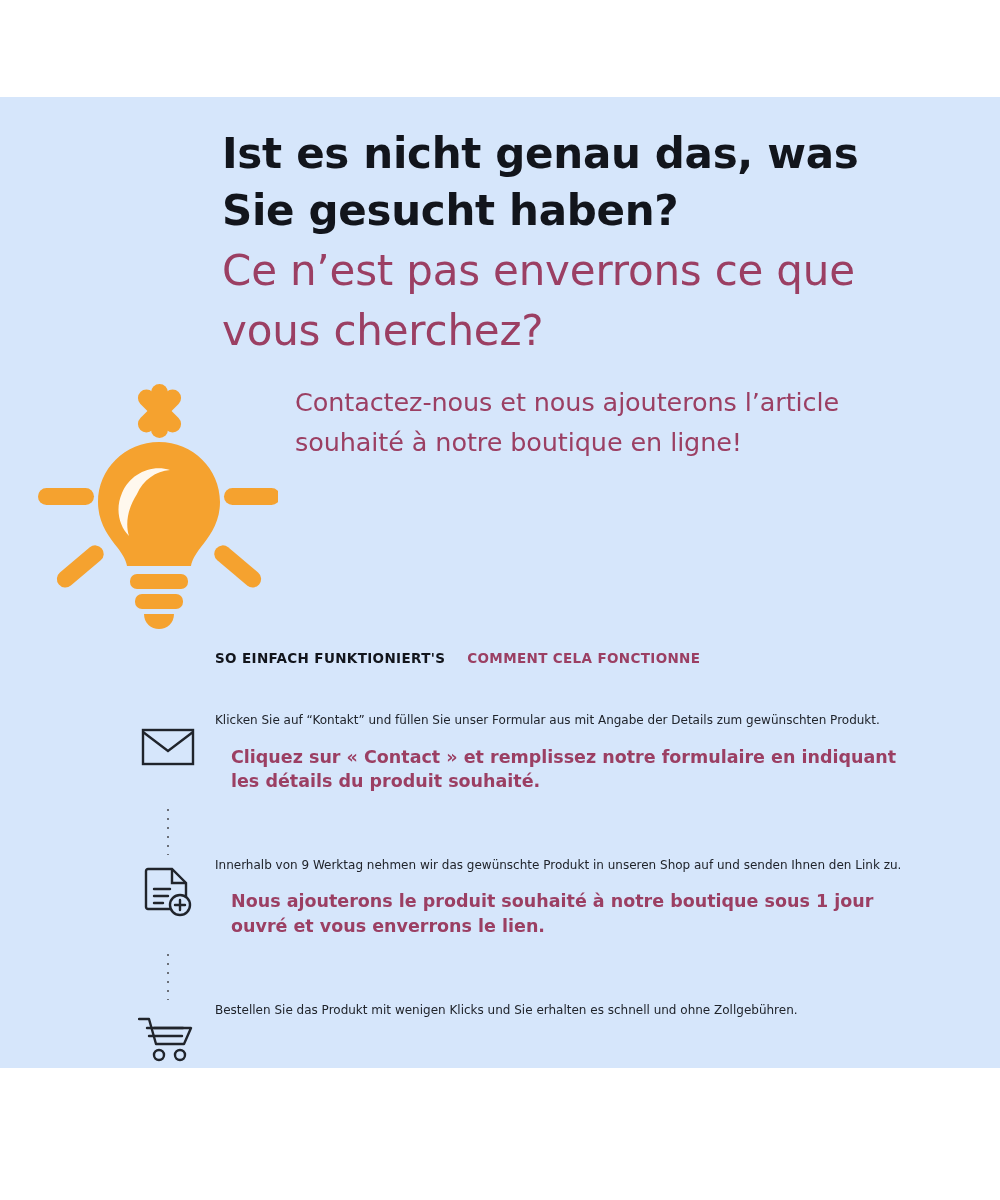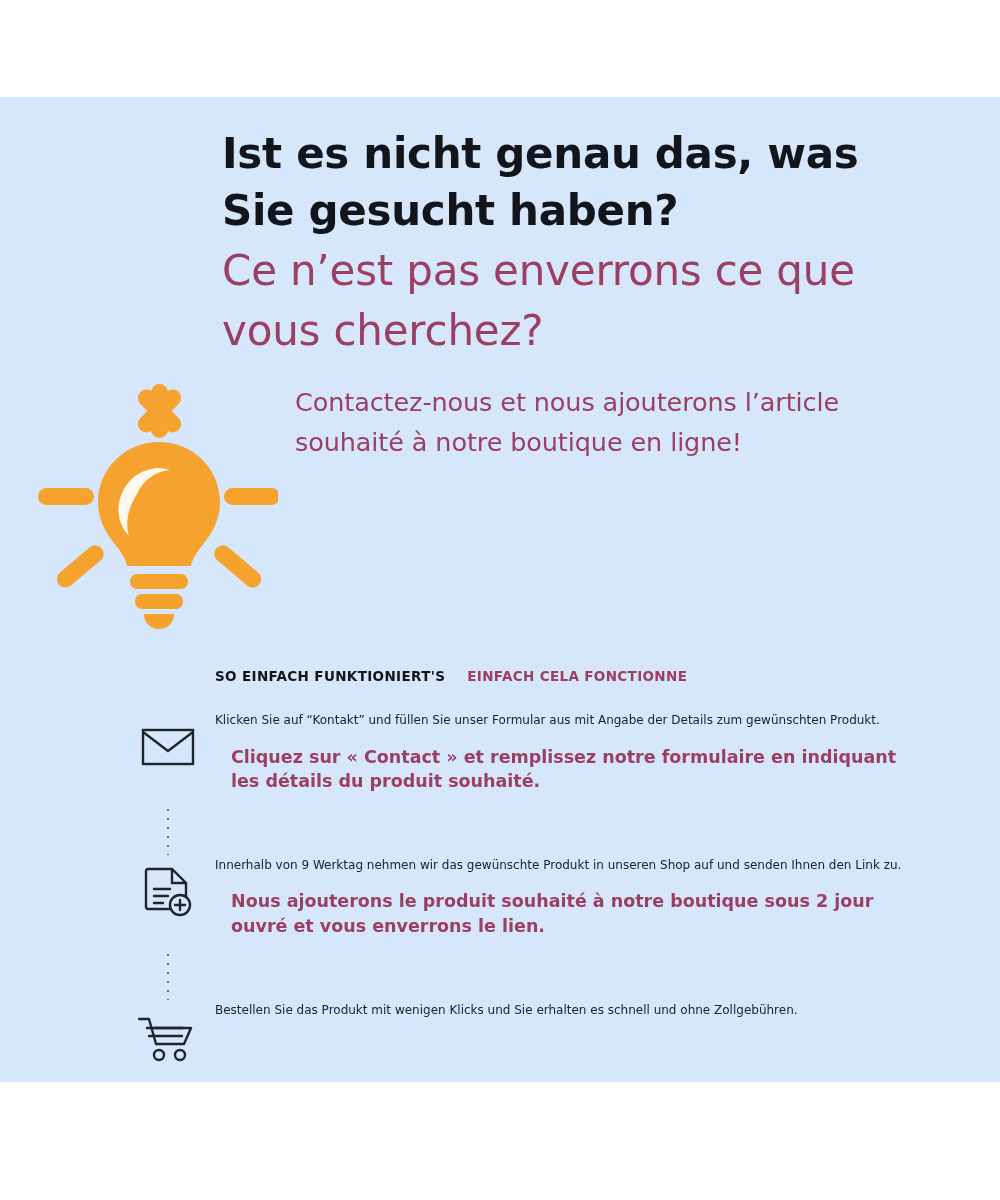--- a/index.html
+++ b/index.html
@@ -10,21 +10,21 @@
   body {
     width: 1000px;
     height: 1200px;
     font-family: "DejaVu Sans", "Liberation Sans", sans-serif;
     -webkit-font-smoothing: antialiased;
   }
 
   .page {
     position: relative;
     width: 1000px;
-    height: 1200px;
+    height: 1068px;
     background: #ffffff;
     overflow: hidden;
   }
 
   .banner {
     position: absolute;
     left: 0;
     top: 97px;
     width: 1000px;
     height: 985px;
@@ -84,21 +84,21 @@
     font-weight: 500;
     color: #9b3f63;
     margin: 0;
     letter-spacing: -0.1px;
   }
 
   
   .howto-heads {
     position: absolute;
     left: 215px;
-    top: 668px;
+    top: 650px;
     display: flex;
     align-items: baseline;
     gap: 22px;
   }
   .howto-de {
     font-size: 13.5px;
     font-weight: 700;
     letter-spacing: 0.35px;
     color: #12151c;
   }
@@ -198,21 +198,21 @@
       </g>
     </svg>
   </div>
 
   <div class="sub-wrap">
     <p class="sub-fr">Contactez-nous et nous ajouterons l’article souhaité à notre boutique en ligne!</p>
   </div>
 
   <div class="howto-heads">
     <span class="howto-de">SO EINFACH FUNKTIONIERT'S</span>
-    <span class="howto-fr">EINFACH CELA FONCTIONNE</span>
+    <span class="howto-fr">COMMENT CELA FONCTIONNE</span>
   </div>
 
   <div class="steps">
 
     <div class="step step-1">
       <div class="step-icon">
         <svg width="54" height="42" viewBox="0 0 54 42" aria-hidden="true">
           <rect x="2" y="4" width="50" height="34" fill="none" stroke="#20242b" stroke-width="2.4"></rect>
           <path d="M2 6l25 19L52 6" fill="none" stroke="#20242b" stroke-width="2.4"></path>
         </svg>
@@ -232,21 +232,21 @@
         <svg width="48" height="54" viewBox="0 0 48 54" aria-hidden="true">
           <path d="M4 2h24l14 14v24c0 1.1-.9 2-2 2H4a2 2 0 0 1-2-2V4a2 2 0 0 1 2-2z" fill="none" stroke="#20242b" stroke-width="2.4"></path>
           <path d="M28 2v14h14" fill="none" stroke="#20242b" stroke-width="2.4"></path>
           <path d="M10 22h16M10 29h14M10 36h9" stroke="#20242b" stroke-width="2.4" stroke-linecap="round"></path>
           <circle cx="36" cy="38" r="10" fill="#d6e6fb" stroke="#20242b" stroke-width="2.4"></circle>
           <path d="M36 33v10M31 38h10" stroke="#20242b" stroke-width="2.4" stroke-linecap="round"></path>
         </svg>
       </div>
       <div class="step-text">
         <p class="step-de">Innerhalb von 9 Werktag nehmen wir das gewünschte Produkt in unseren Shop auf und senden Ihnen den Link zu.</p>
-        <p class="step-fr">Nous ajouterons le produit souhaité à notre boutique sous 2 jour ouvré et vous enverrons le lien.</p>
+        <p class="step-fr">Nous ajouterons le produit souhaité à notre boutique sous 1 jour ouvré et vous enverrons le lien.</p>
       </div>
     </div>
 
     <div class="dotted">
         <span></span>
       </div>
 
     <div class="step step-3">
       <div class="step-icon">
         <svg width="60" height="46" viewBox="0 0 60 46" aria-hidden="true">

